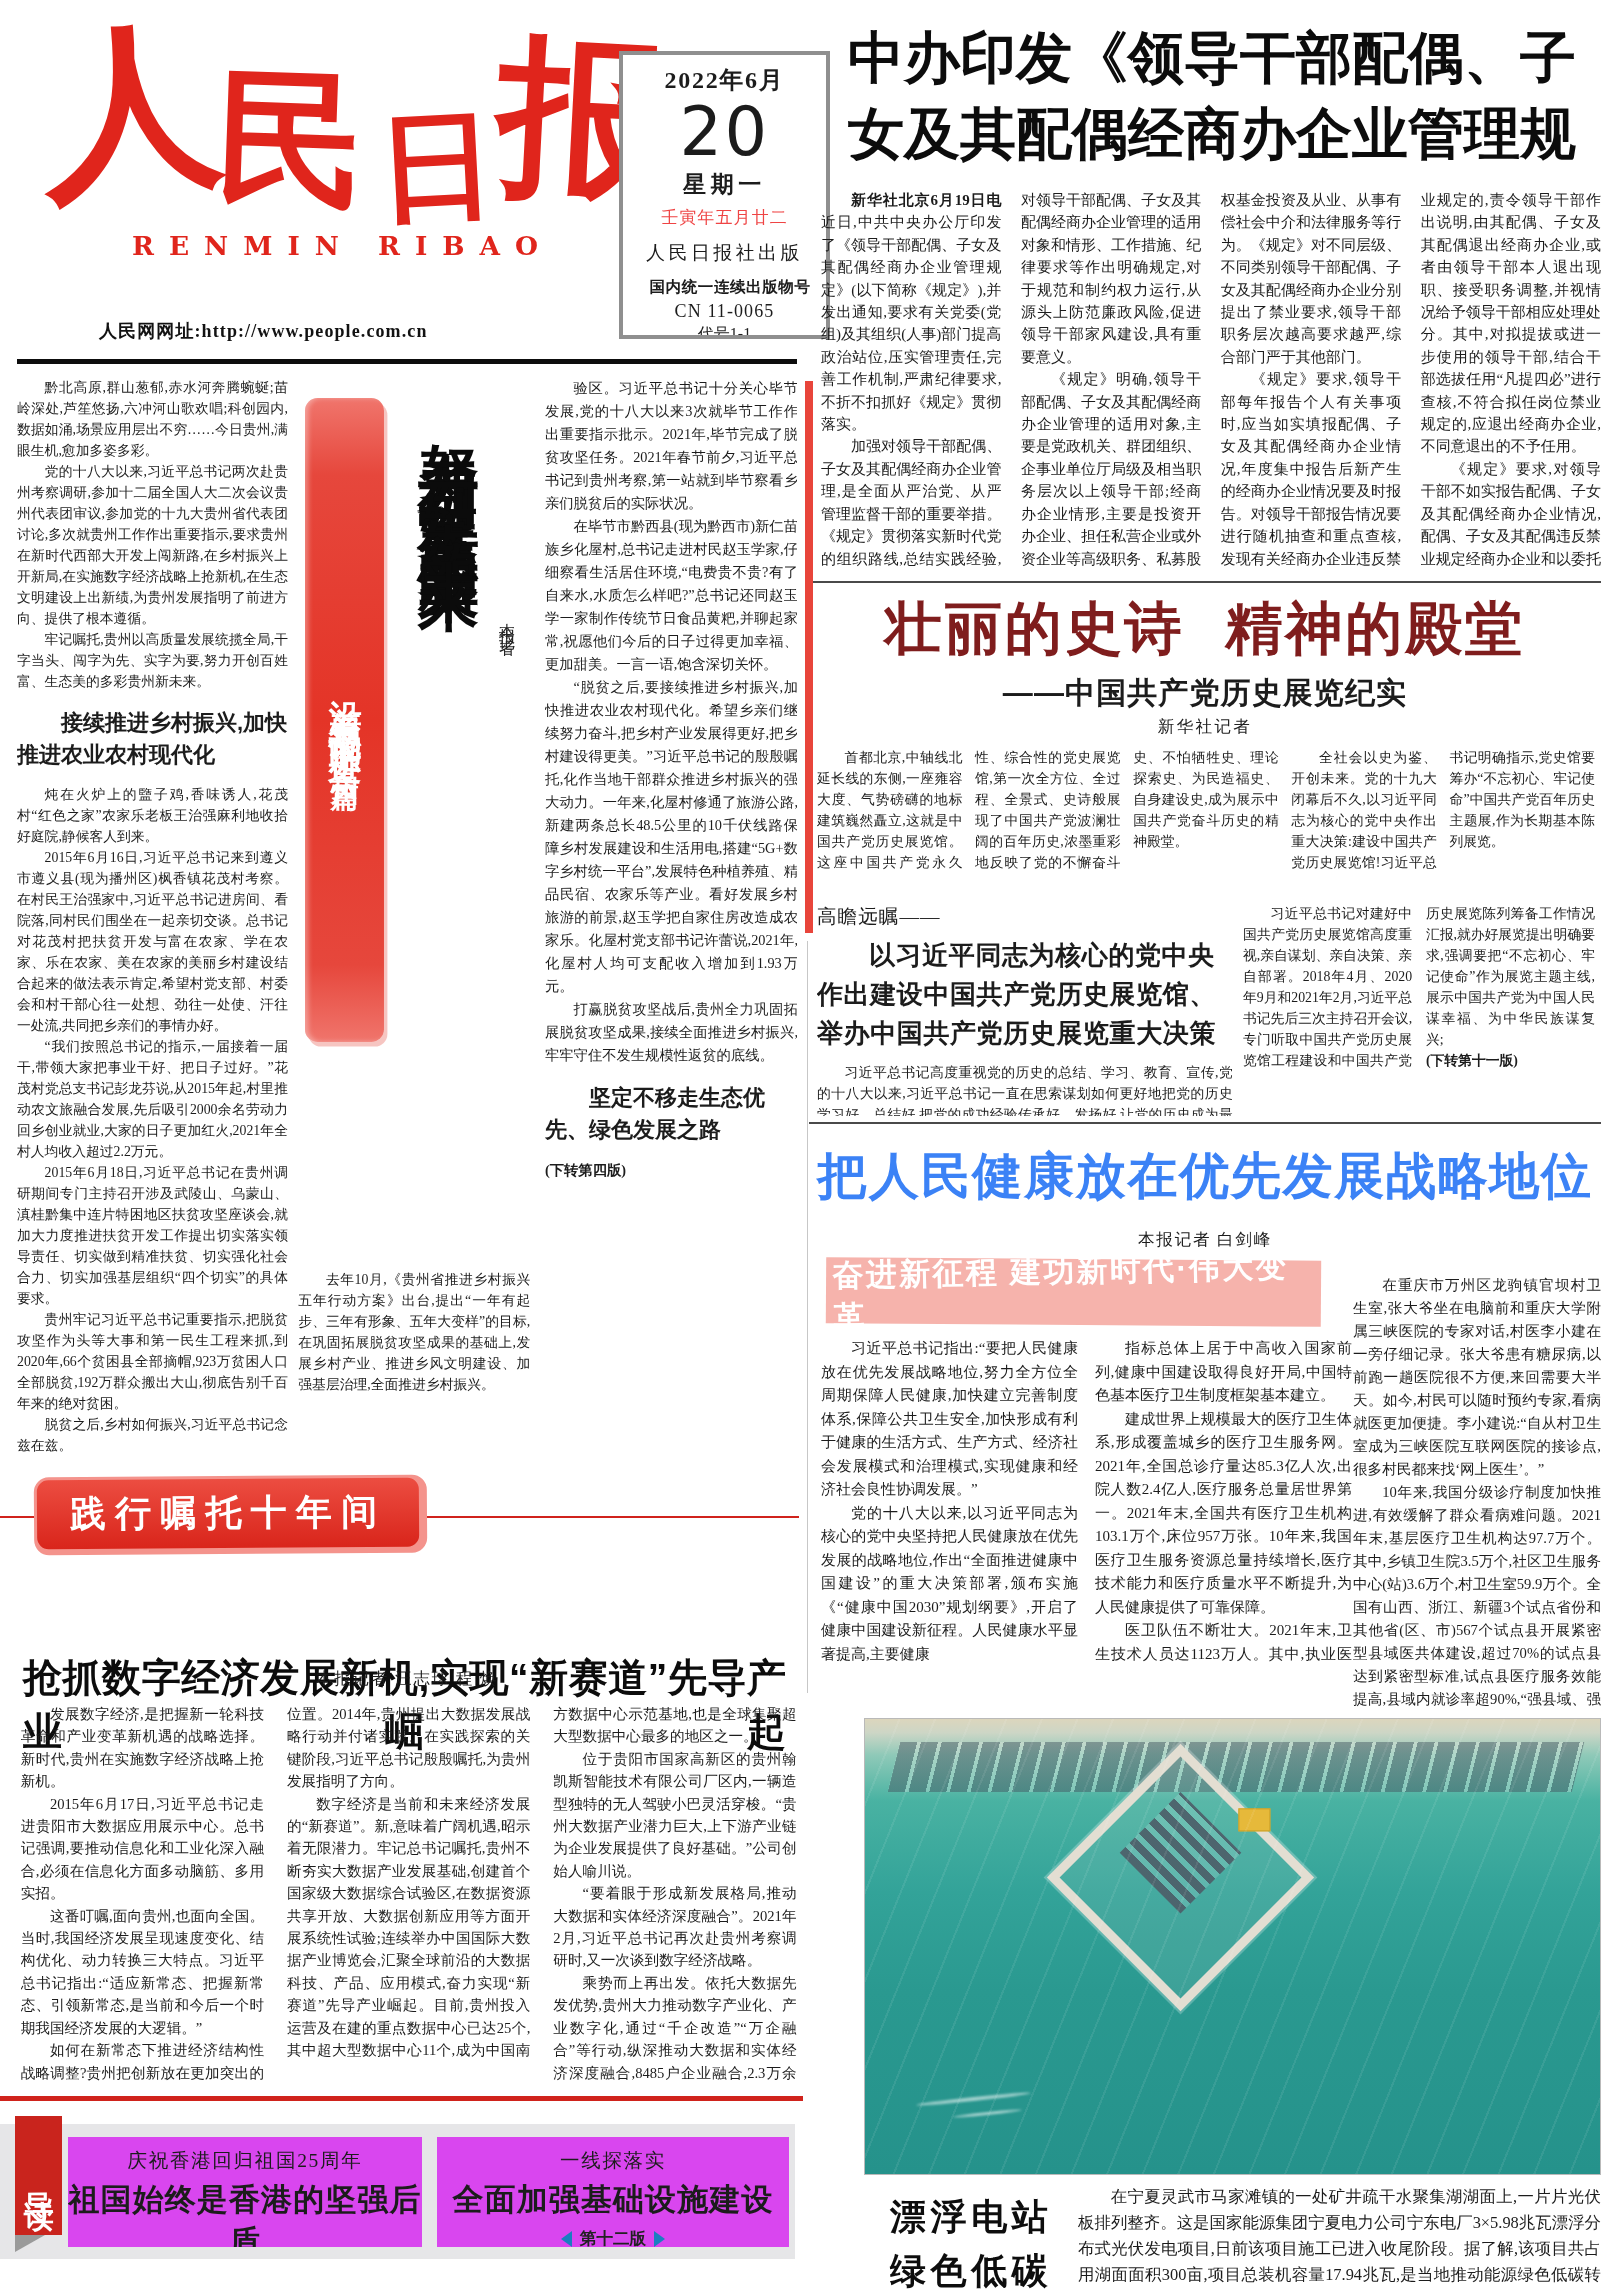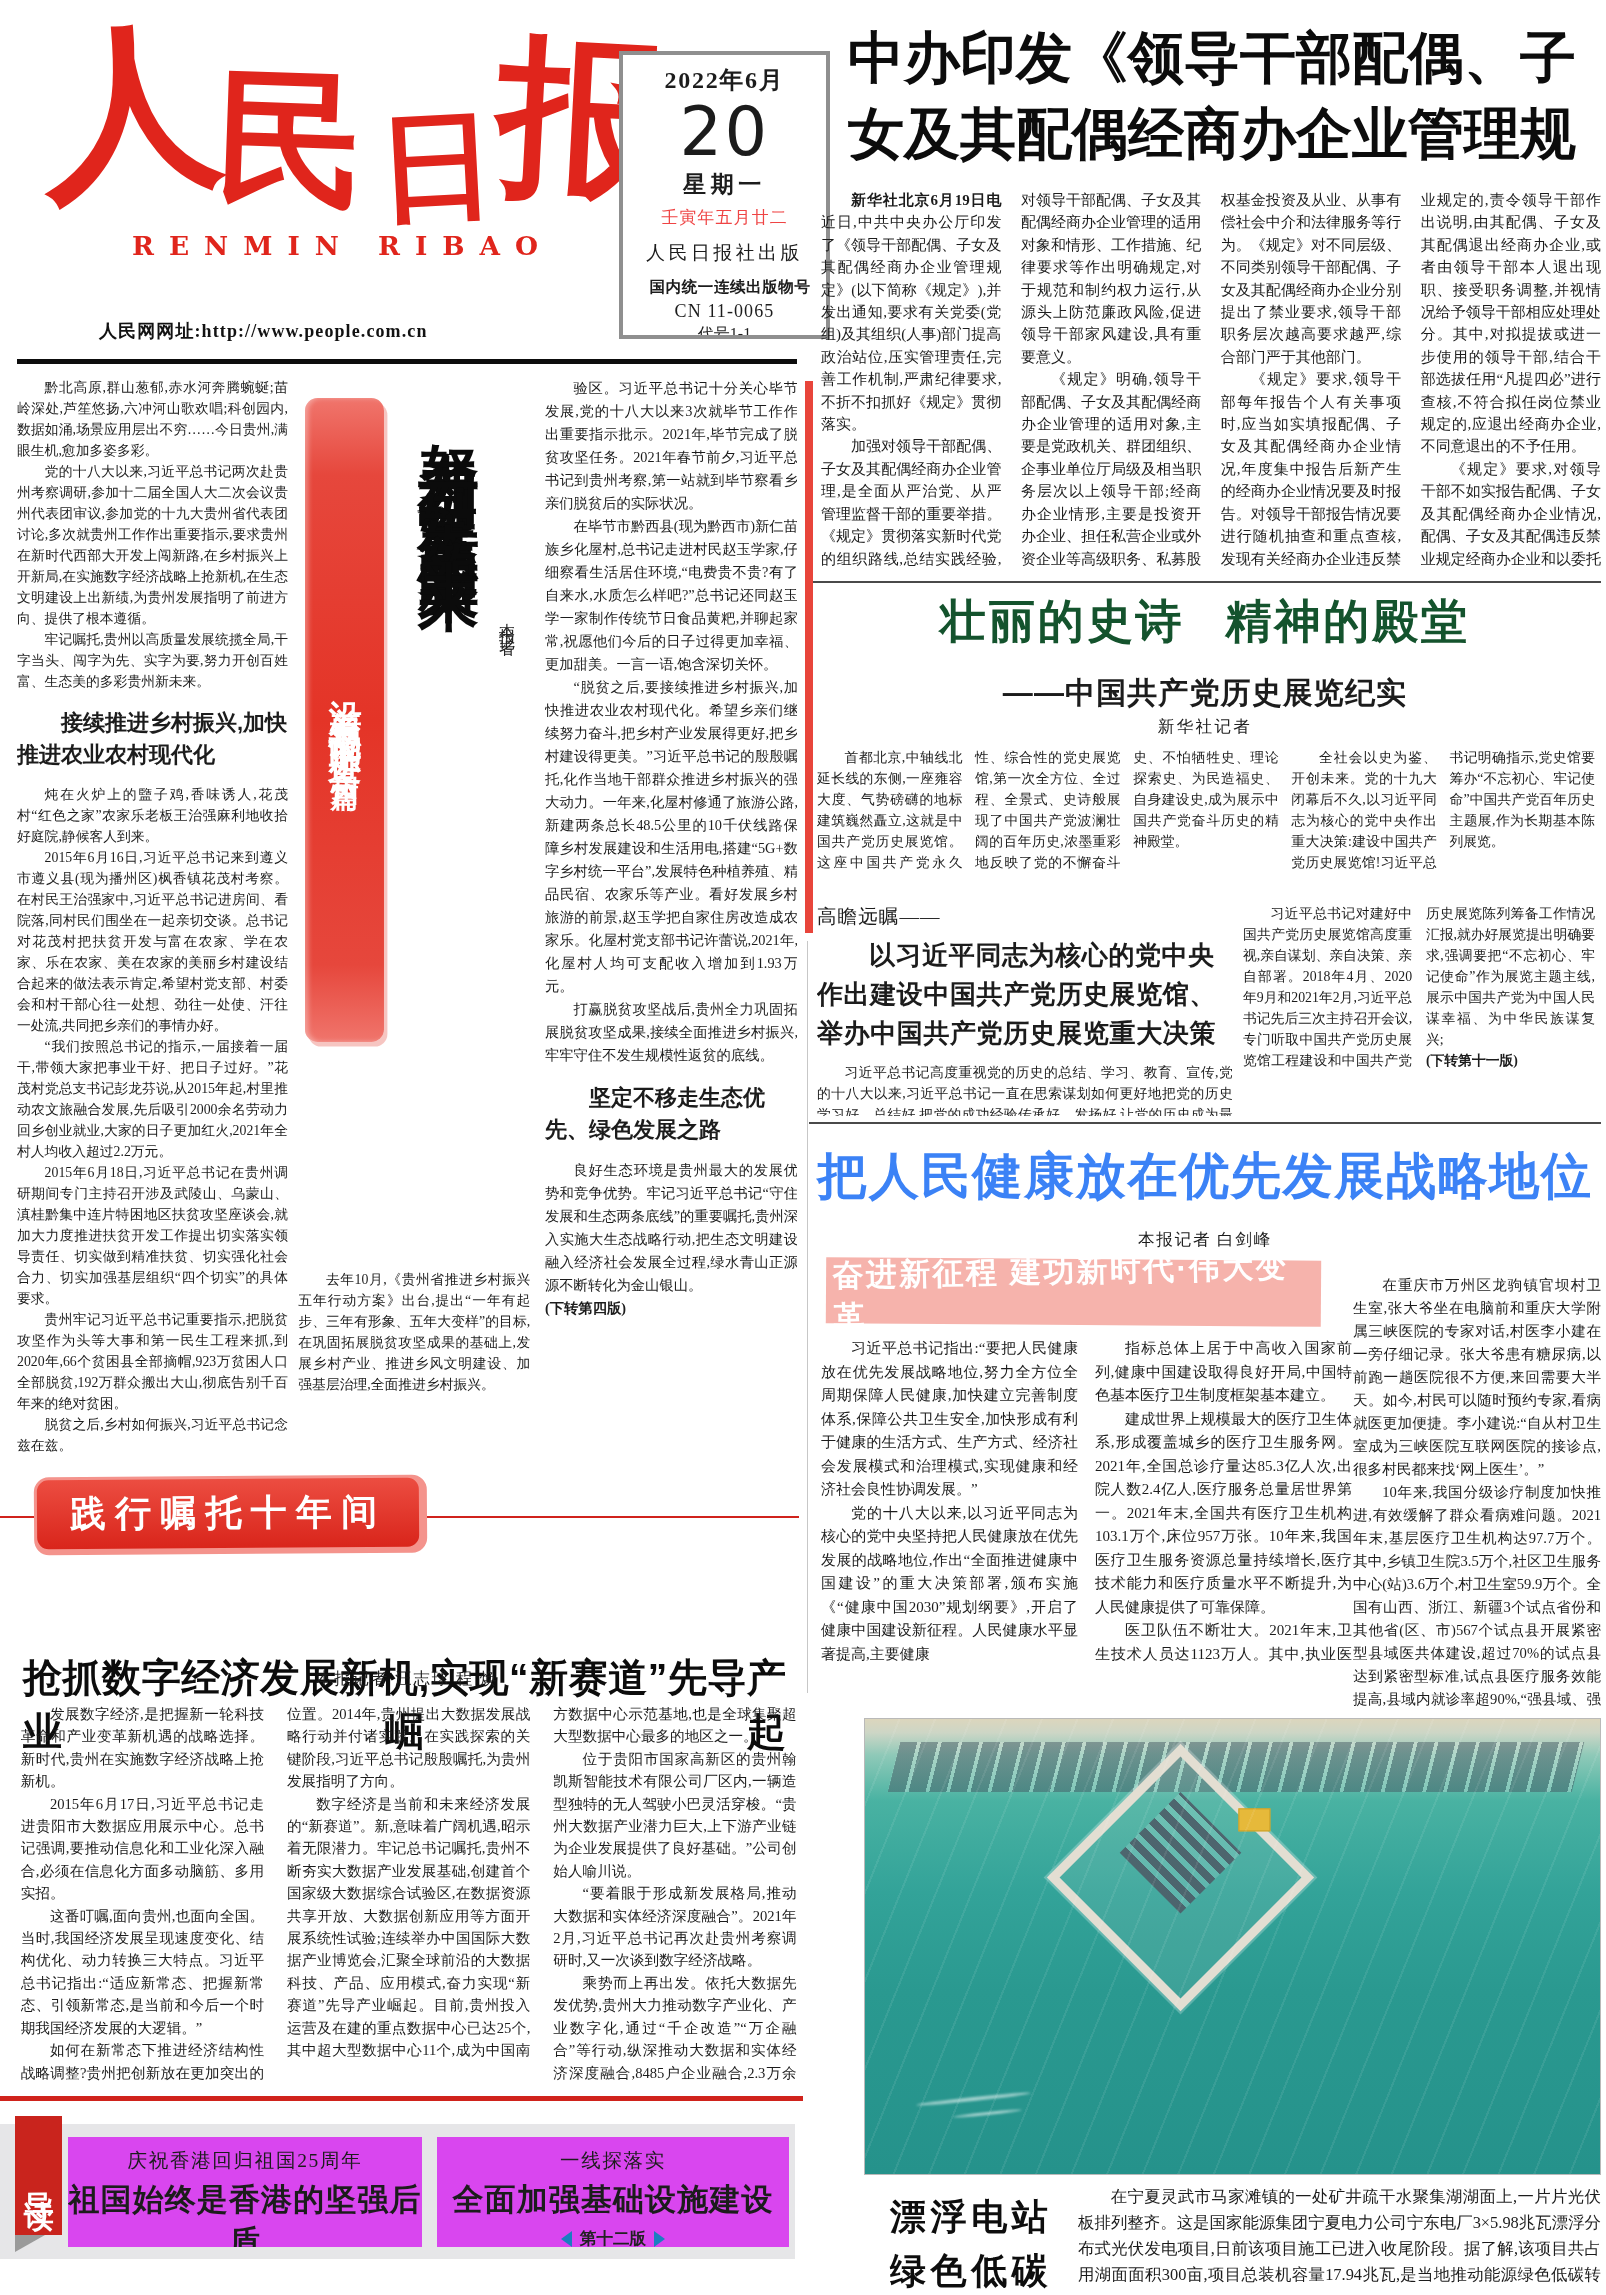--- a/index.html
+++ b/index.html
@@ -35,21 +35,21 @@
   
   .topstory-headline { position:absolute; left:848px; top:19.5px; width:753px; height:158px; font-size:56px; font-weight:900; line-height:1.36; letter-spacing:0px; color:#0c0c0c; overflow:hidden;}
   .topstory-body { position:absolute; left:821px; top:189px; width:780px; height:390px; column-count:4; column-gap:19.5px; font-size:15px; line-height:22.4px; overflow:hidden; }
   .topstory-body p { margin:0; }
   .lead-bold { font-weight:bold; }
   .rule-h { position:absolute; background:#4a4a4a; }
   
   .vdiv-red { position:absolute; left:805px; top:381px; width:7.5px; height:552px; background:#e8453b; }
   .vdiv-gray { position:absolute; left:807px; top:941px; width:1.1px; height:752px; background:#c7c7c7; }
   
-  .epic-headline { position:absolute; left:809px; top:591px; width:792px; text-align:center; font-size:46px; font-weight:900; letter-spacing:2.9px; color:#14532d;}
+  .epic-headline { position:absolute; left:809px; top:591px; width:792px; text-align:center; font-size:57px; font-weight:900; letter-spacing:2.9px; color:#7f1d1d;}
   .epic-headline .gap { display:inline-block; width:41px; }
   .epic-sub { position:absolute; left:809px; top:673px; width:792px; text-align:center; font-size:30px; font-weight:800; letter-spacing:1.1px;}
   .epic-byline { position:absolute; left:809px; top:716px; width:792px; text-align:center; font-size:16.6px; color:#222; letter-spacing:2.3px;}
   .epic-topcols { position:absolute; left:817px; top:747px; width:778px; height:150px; column-count:5; column-gap:12.6px; font-size:13.8px; line-height:21px; overflow:hidden;}
   .epic-bottom { position:absolute; left:817px; top:903px; width:778px; height:213px; display:flex; overflow:hidden;}
   .callout { width:426px; flex:none; padding-right:10.3px; }
   .callout-kicker { font-size:19.5px; letter-spacing:1.1px; margin-bottom:5.7px; }
   .callout-quote { font-size:26px; font-weight:900; line-height:1.5; text-indent:2em; letter-spacing:0.6px;}
   .callout-para { margin-top:9.2px; font-size:13.8px; line-height:21px; }
   .epic-bcols { flex:1; column-count:2; column-gap:13.8px; font-size:13.8px; line-height:21px; overflow:hidden;}
@@ -254,23 +254,20 @@
       <p class="gz-centernote para">去年10月,《贵州省推进乡村振兴五年行动方案》出台,提出“一年有起步、三年有形象、五年大变样”的目标,在巩固拓展脱贫攻坚成果的基础上,发展乡村产业、推进乡风文明建设、加强基层治理,全面推进乡村振兴。</p>
     </div>
     <div class="gz-col3">
       <div>
           <p class="para">验区。习近平总书记十分关心毕节发展,党的十八大以来3次就毕节工作作出重要指示批示。2021年,毕节完成了脱贫攻坚任务。2021年春节前夕,习近平总书记到贵州考察,第一站就到毕节察看乡亲们脱贫后的实际状况。</p>
           <p class="para">在毕节市黔西县(现为黔西市)新仁苗族乡化屋村,总书记走进村民赵玉学家,仔细察看生活居住环境,“电费贵不贵?有了自来水,水质怎么样吧?”总书记还同赵玉学一家制作传统节日食品黄粑,并聊起家常,祝愿他们今后的日子过得更加幸福、更加甜美。一言一语,饱含深切关怀。</p>
           <p class="para">“脱贫之后,要接续推进乡村振兴,加快推进农业农村现代化。希望乡亲们继续努力奋斗,把乡村产业发展得更好,把乡村建设得更美。”习近平总书记的殷殷嘱托,化作当地干部群众推进乡村振兴的强大动力。一年来,化屋村修通了旅游公路,新建两条总长48.5公里的10千伏线路保障乡村发展建设和生活用电,搭建“5G+数字乡村统一平台”,发展特色种植养殖、精品民宿、农家乐等产业。看好发展乡村旅游的前景,赵玉学把自家住房改造成农家乐。化屋村党支部书记许蕾说,2021年,化屋村人均可支配收入增加到1.93万元。</p>
           <p class="para">打赢脱贫攻坚战后,贵州全力巩固拓展脱贫攻坚成果,接续全面推进乡村振兴,牢牢守住不发生规模性返贫的底线。</p>
         </div>
       <h3 class="subhead">坚定不移走生态优先、绿色发展之路</h3>
-      <div>
-          <p class="para">良好生态环境是贵州最大的发展优势和竞争优势。牢记习近平总书记“守住发展和生态两条底线”的重要嘱托,贵州深入实施大生态战略行动,把生态文明建设融入经济社会发展全过程,绿水青山正源源不断转化为金山银山。</p>
-        </div>
       <p class="jump">(下转第四版)</p>
     </div>
   </div>
 
   <div class="hairline-red"></div>
   <div class="badge-outer">
     <div class="badge">
       <span class="badge-text hei">践行嘱托十年间</span>
     </div>
   </div>

